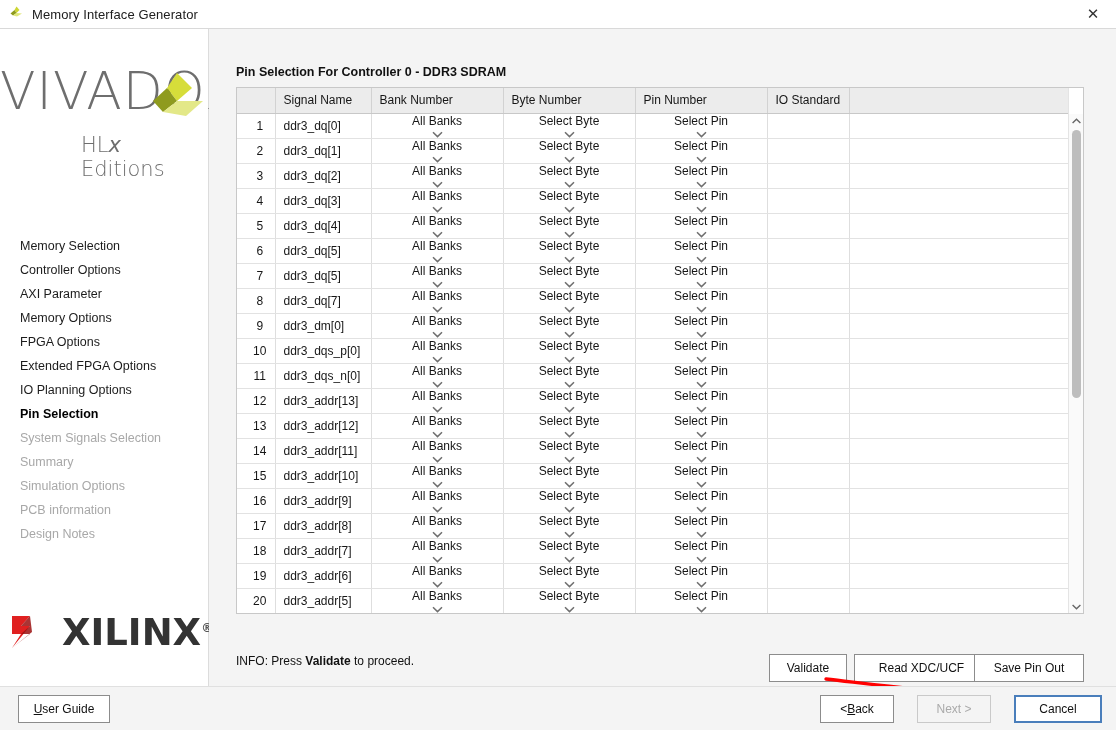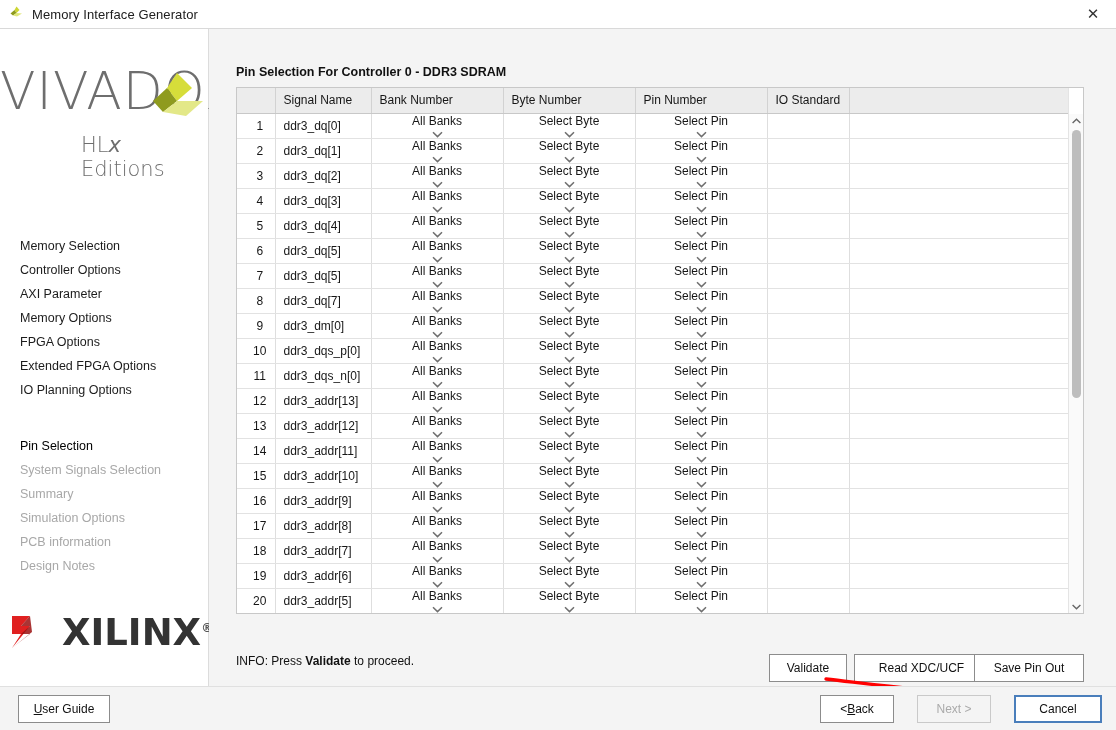--- a/index.html
+++ b/index.html
@@ -73,21 +73,21 @@
   }
 
   .nav-list { position: absolute; left: 0; top: 205px; width: 209px; }
   .nav-item {
     height: 24px; line-height: 24px;
     padding-left: 20px;
     font-size: 12.5px; color: #1c1c1c;
     white-space: nowrap;
     cursor: default;
   }
-  .nav-item.active { font-weight: normal; color: #000; margin-top: 32px; }
+  .nav-item.active { font-weight: bold; color: #000; }
   .nav-item.disabled { color: #a8a8a8; }
 
   #xilinx-logo {
     position: absolute; left: 10px; top: 580px;
     display: flex; align-items: center; height: 46px;
   }
   #xilinx-mark { width: 42px; height: 40px; flex: 0 0 auto; }
   #xilinx-word {
     font-family: "DejaVu Sans", sans-serif;
     font-size: 37px; font-weight: 600; color: #333333;

